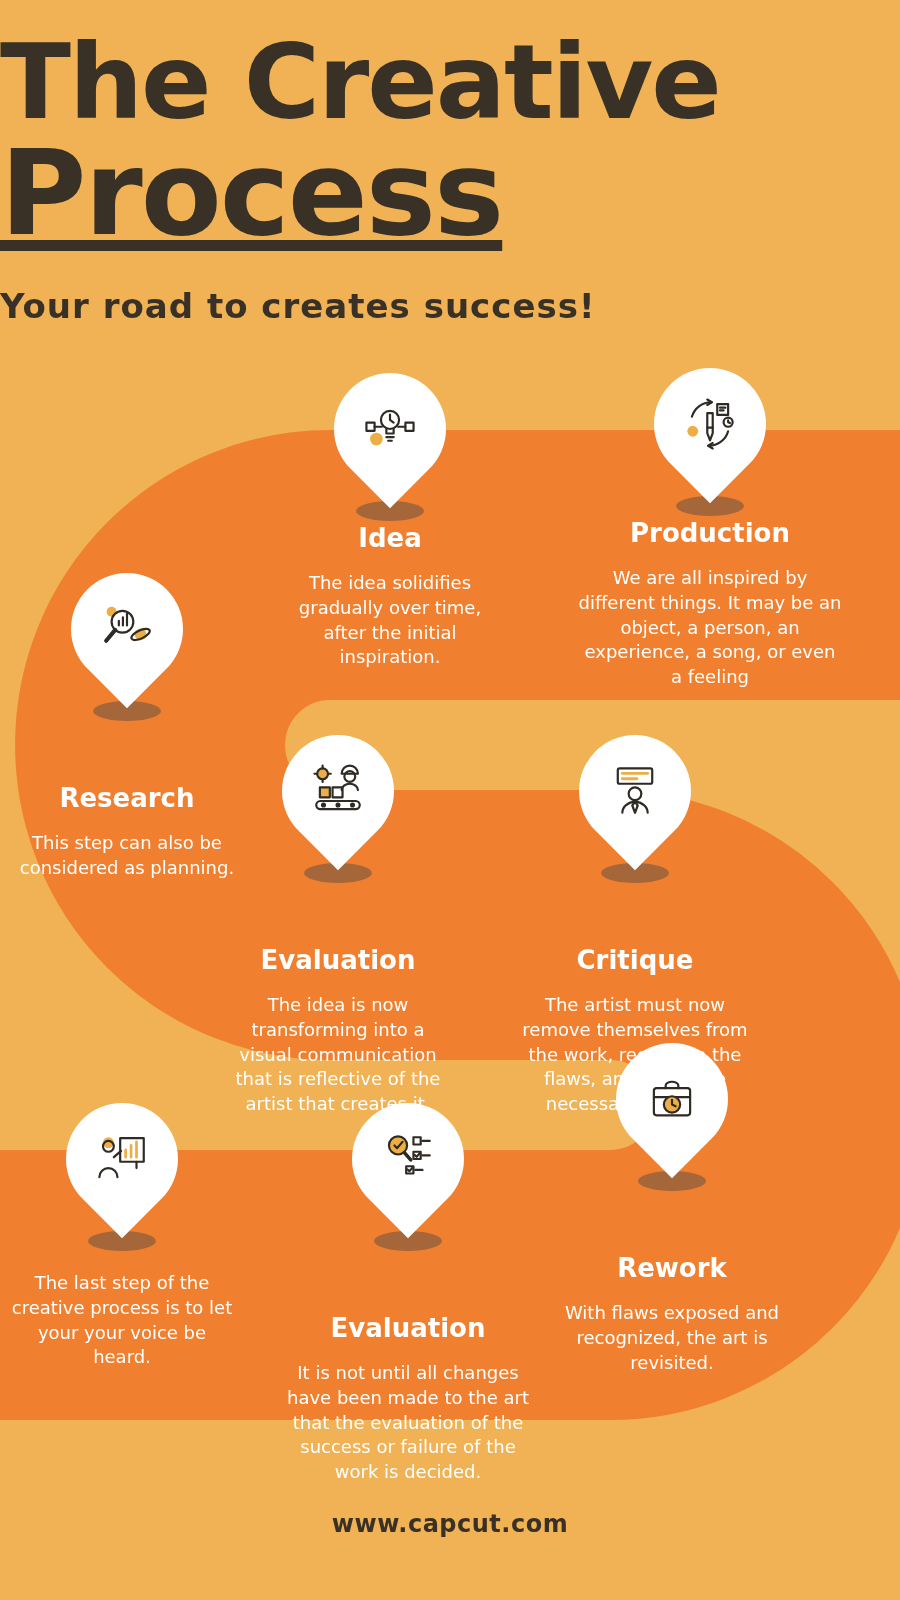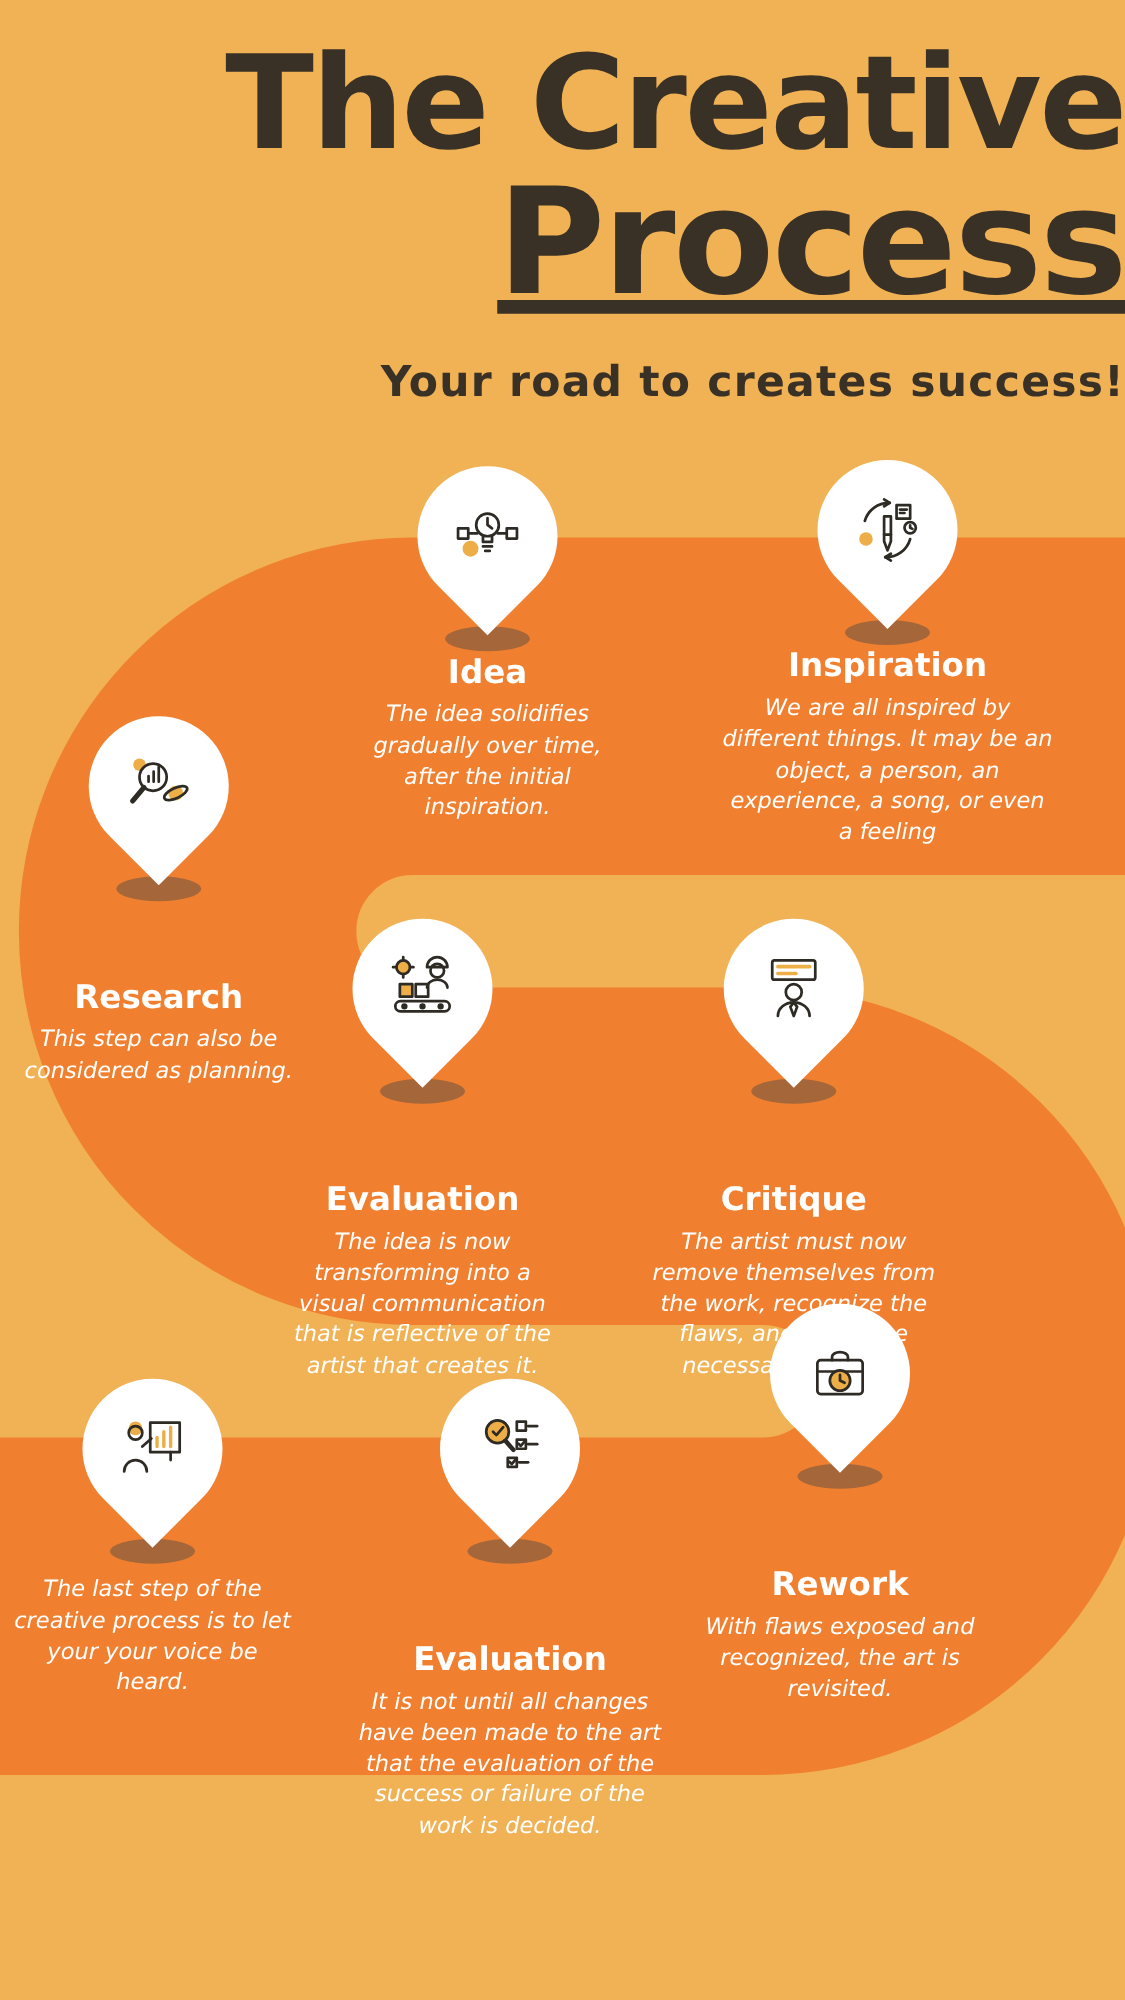--- a/index.html
+++ b/index.html
@@ -3,21 +3,21 @@
 <meta charset="utf-8">
 <style>
   html,body { margin:0; padding:0; background:#e8e0d0; }
   .poster {
     position:relative; width:900px; height:1600px; margin:0 auto;
     background:#F0B254; overflow:hidden;
     font-family:"DejaVu Sans","Liberation Sans",sans-serif;
   }
   .road { position:absolute; left:0; top:0; }
 
-  .header { position:absolute; top:30px; left:0; width:100%; text-align:right; color:#3A3126; }
+  .header { position:absolute; top:30px; left:0; width:100%; text-align:left; color:#3A3126; }
   .title-line { display:block; font-weight:bold; letter-spacing:-2px; }
   .title-line.l1 { font-size:104px; line-height:1.0; }
   .title-line.l2 { font-size:118px; line-height:1.0;text-decoration:underline; }
   .subtitle { margin-top:34px; font-size:34px; font-weight:bold; letter-spacing:1px; }
 
   .step { position:absolute; text-align:center; color:#ffffff; }
   .pin-wrap { position:relative; height:150px; }
   .pin-shadow {
     position:absolute; left:50%; bottom:2px; transform:translateX(-50%);
     width:68px; height:20px; background:#A5673A; border-radius:50%; z-index:0;
@@ -25,21 +25,21 @@
   .pin {
     position:absolute; left:50%; top:0; width:112px; height:112px; margin-left:-56px;
     background:#ffffff; border-radius:50% 50% 50% 0; transform:rotate(-45deg); z-index:1;
   }
   .pin-icon {
     position:absolute; inset:0; display:flex; align-items:center; justify-content:center;
     transform:rotate(45deg);
   }
   .step-title { font-size:26px; font-weight:bold; margin-top:60px; }
   .step-idea .step-title, .step-inspiration .step-title { margin-top:0; }
-  .step-desc { font-size:18px; line-height:1.38; margin-top:7px;font-style:italic; }
+  .step-desc { font-size:18px; line-height:1.38; margin-top:18px; }
 
   .step-idea         { left:275px; top:373px;  width:230px; }
   .step-inspiration  { left:577px; top:368px;  width:266px; }
   .step-research     { left:12px;  top:573px;  width:230px; }
   .step-production   { left:223px; top:735px;  width:230px; }
   .step-critique     { left:513px; top:735px;  width:244px; }
   .step-presentation { left:7px;   top:1103px; width:230px; }
   .step-evaluation   { left:283px; top:1103px; width:250px; }
   .step-rework       { left:557px; top:1043px; width:230px; }
 
@@ -105,21 +105,21 @@
               <path d="M43 14h6M43 17h4"></path>
               <path d="M29 20h6v22l-3 8-3-8z"></path>
               <path d="M29 36h6"></path>
               <circle cx="52" cy="30" r="5"></circle>
               <path d="M52 28v2l2 1"></path>
             </g>
           </svg>
         </span>
       </div>
     </div>
-    <div class="step-title">Inspiration</div>
+    <div class="step-title">Production</div>
     <div class="step-desc">We are all inspired by different things.  It may be an object, a person, an experience, a song, or even a feeling</div>
   </div>
 
   <div class="step step-research">
     <div class="pin-wrap">
       <div class="pin-shadow"></div>
       <div class="pin">
         <span class="pin-icon">
           <svg viewBox="0 0 64 64" width="58" height="58">
             <circle cx="15" cy="13" r="5.5" fill="#EDAE47"></circle>
@@ -252,14 +252,15 @@
               <path d="M32 38v-5M32 38l4 2"></path>
             </g>
           </svg>
         </span>
       </div>
     </div>
     <div class="step-title">Rework</div>
     <div class="step-desc">With flaws exposed and recognized, the art is revisited.</div>
   </div>
 
+  <div class="footer">www.capcut.com</div>
 
 </div>
 
 </body></html>

